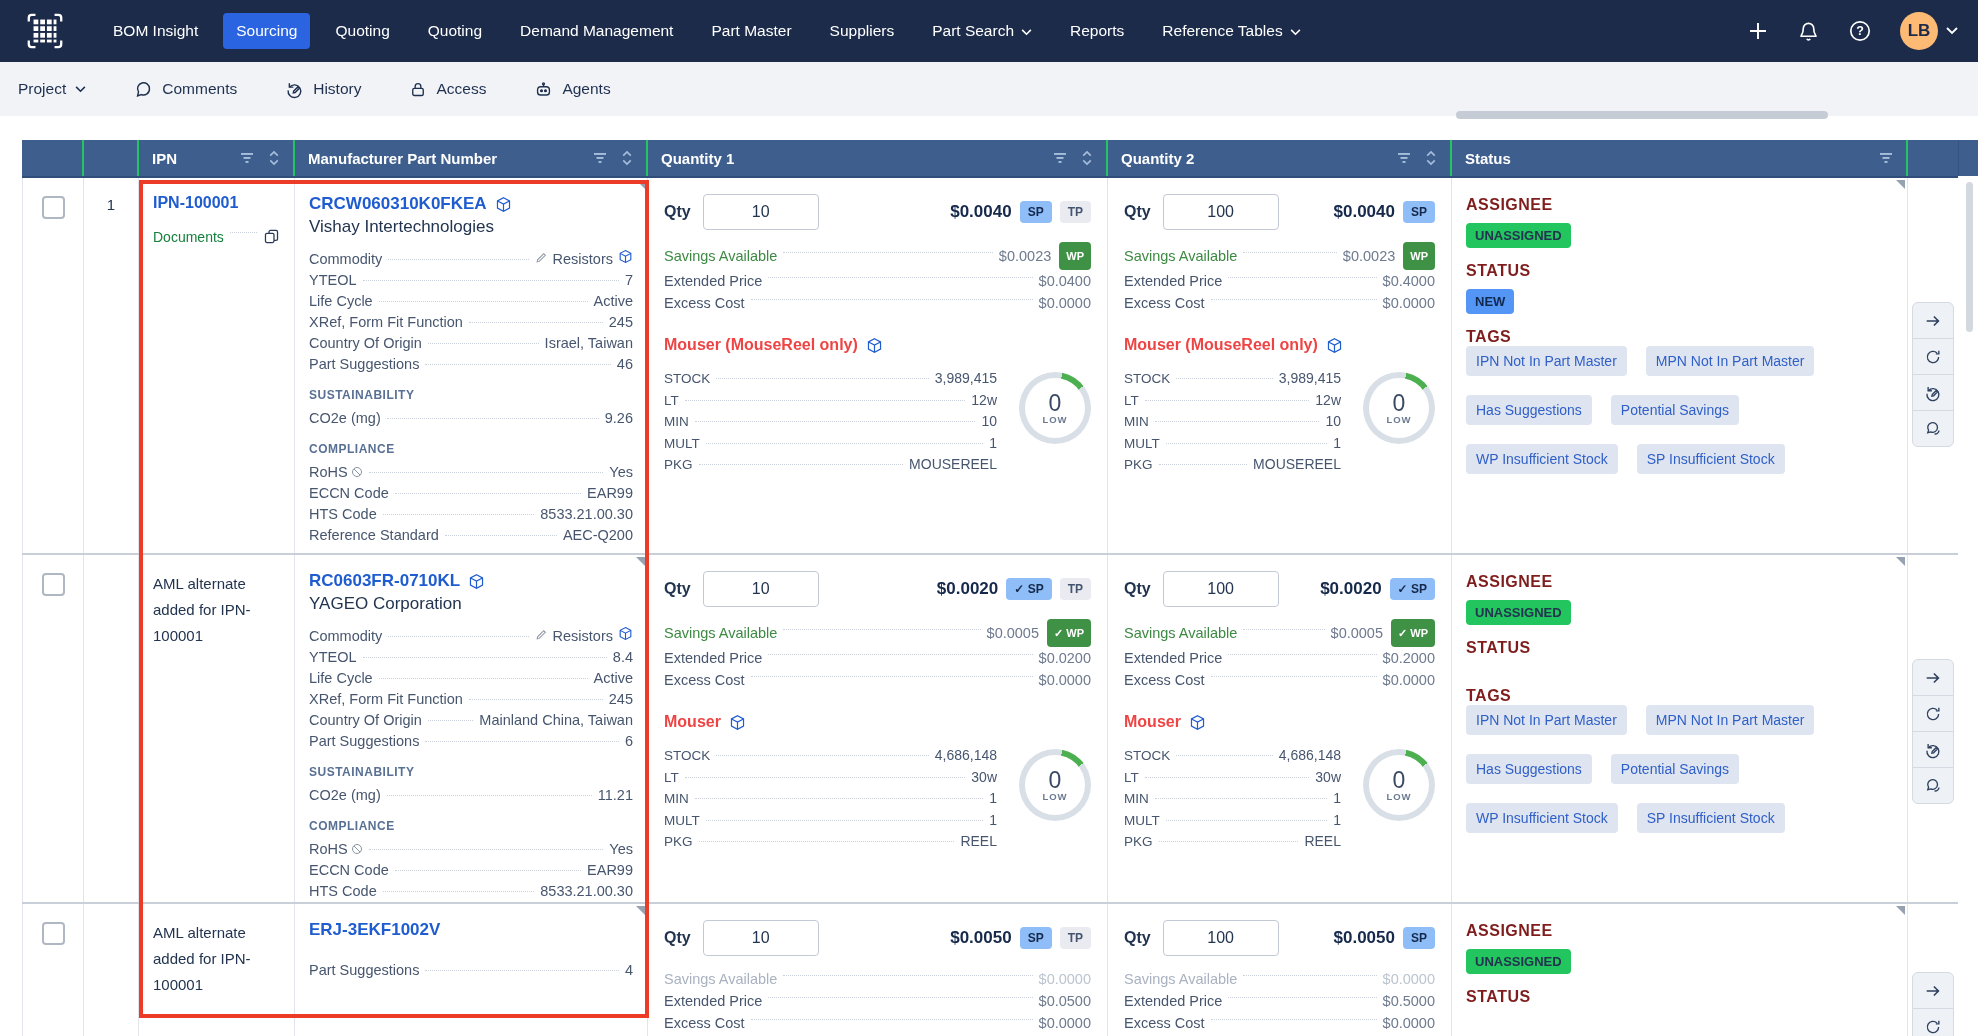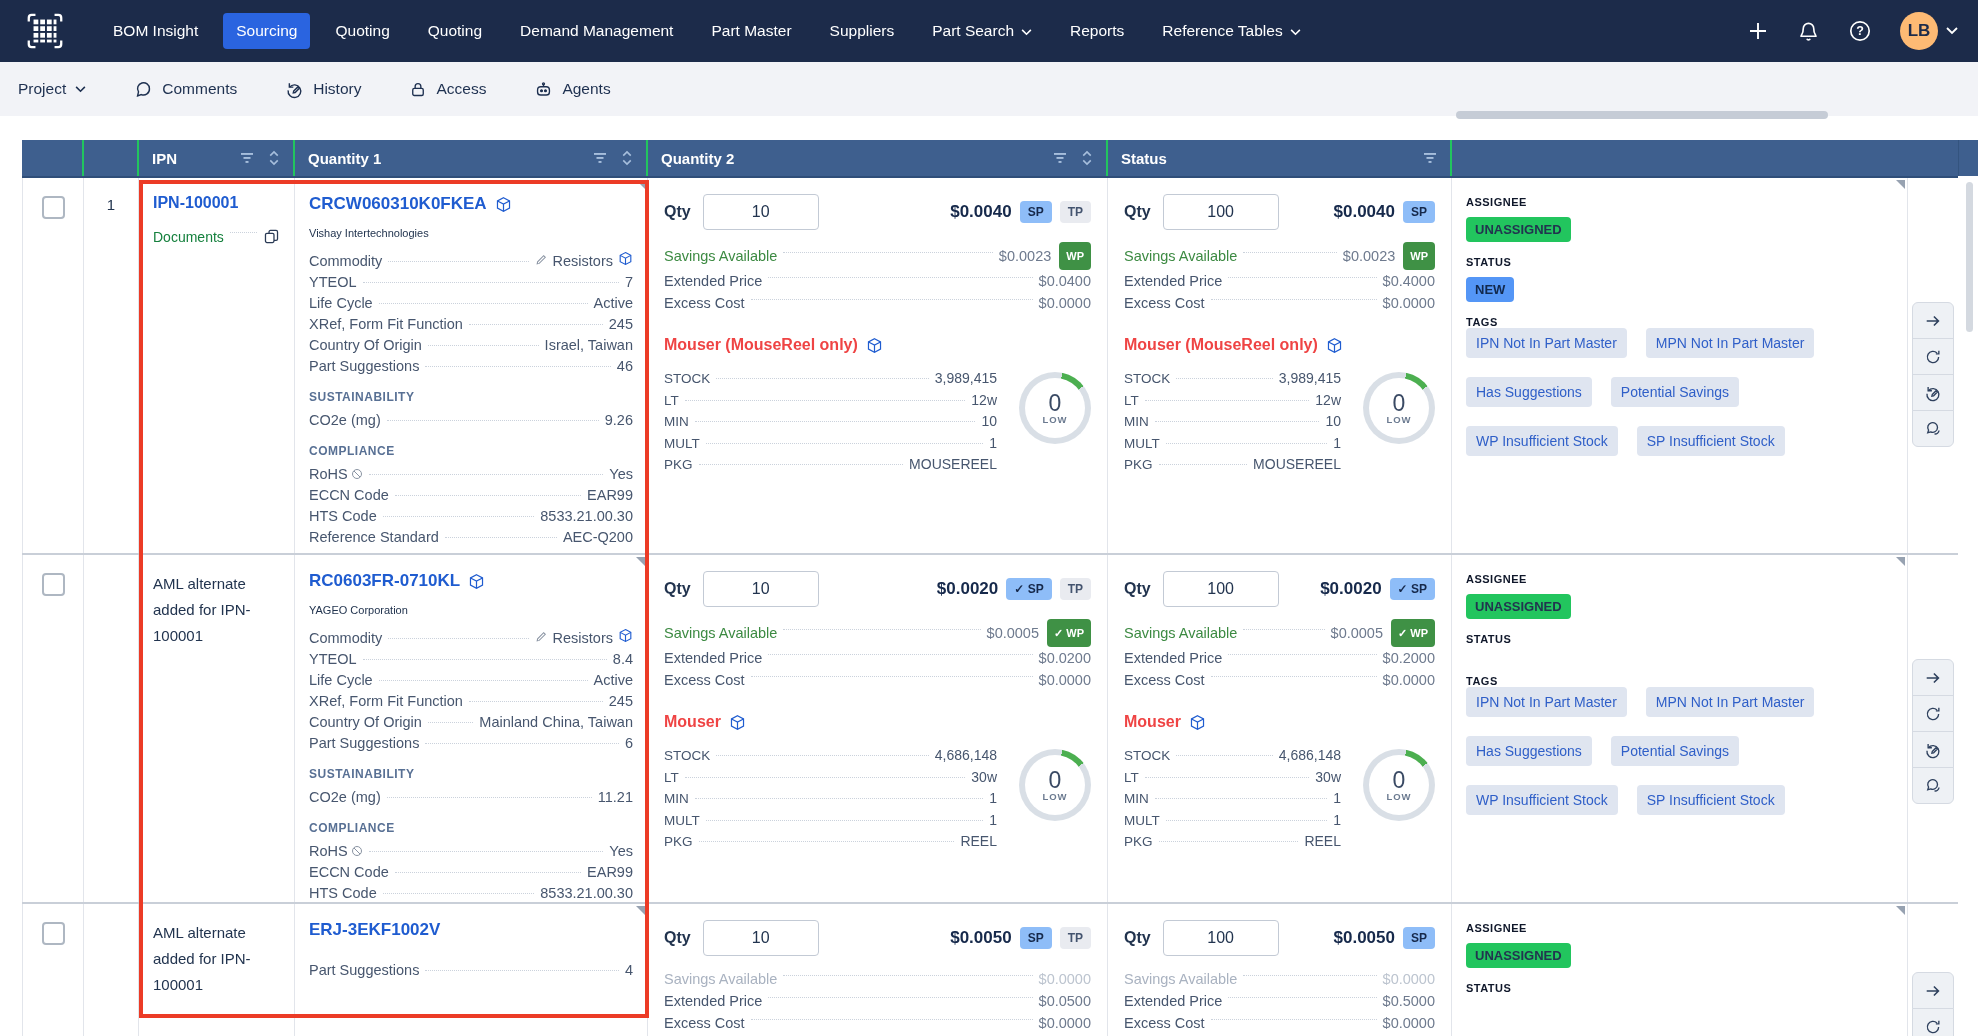--- a/index.html
+++ b/index.html
@@ -44,21 +44,21 @@
       border-top:9px solid #97A2B1;border-left:9px solid transparent}
 
   
   .red-rect{position:absolute;left:139px;top:180px;width:510px;height:838px;border:4px solid #EC3B26;box-sizing:border-box;pointer-events:none;z-index:5}
 
   
   .ipn-title{color:#1F5CD0;font-weight:bold;font-size:16px;cursor:pointer}
   .doc-row{display:flex;align-items:center;margin-top:16px;font-size:14px;color:#15803d}
   .aml-note{font-size:15px;color:#22344F;line-height:26px}
   .mpn-title{color:#1F5CD0;font-weight:bold;font-size:17px;display:flex;align-items:center;gap:8px;cursor:pointer}
-  .mfr{font-size:11px;color:#22344F;margin-top:13px;font-weight:500}
+  .mfr{font-size:17px;color:#22344F;margin-top:3px;font-weight:500}
   .attrs{margin-top:12px}
   .attr{display:flex;align-items:baseline;font-size:14.5px;line-height:21px}
   .attr-label{color:#47566E;white-space:nowrap}
   .attr-value{color:#47566E;white-space:nowrap}
   .leader{flex:1;border-bottom:1.5px dotted #CBD2DC;margin:0 6px;transform:translateY(-4px);min-width:8px}
   .attr .pre-ico,.attr .post-ico,.attr .lab-ico{display:none;align-items:center}
   .attr.has-pre .pre-ico{display:inline-flex;margin-right:5px}
   .attr.has-post .post-ico{display:inline-flex;margin-left:5px}
   .attr.has-labico .lab-ico{display:inline-flex;margin-left:3px;transform:translateY(1px)}
   .attr.section{margin-top:10px;margin-bottom:2px}
@@ -91,21 +91,21 @@
   .slabel{color:#47566E;white-space:nowrap}
   .svalue{color:#47566E;font-size:14px;white-space:nowrap}
   .gauge{width:72px;height:72px;border-radius:50%;position:relative;flex:none;margin-top:4px;
          background:conic-gradient(#D9DFE6 0deg 12deg,#4CAF50 12deg 52deg,#D9DFE6 52deg 360deg)}
   .gauge::before{content:"";position:absolute;inset:6px;background:#fff;border-radius:50%}
   .gauge-inner{position:absolute;inset:0;display:flex;flex-direction:column;align-items:center;justify-content:center;z-index:1}
   .gauge-val{font-size:23px;color:#3A4A64;line-height:22px}
   .gauge-low{font-size:9.5px;color:#6B7A90;letter-spacing:1px;font-weight:bold}
 
   
-  .st-label{font-size:11px;font-weight:bold;color:#0f172a;letter-spacing:.5px;margin-top:14px}
+  .st-label{font-size:16px;font-weight:bold;color:#7f1d1d;letter-spacing:.5px;margin-top:14px}
   .st-label:first-child{margin-top:2px}
   .chip{display:inline-block;margin-top:9px;font-size:13px;font-weight:bold;border-radius:4px;padding:5px 9px;color:#22344F}
   .chip-gray{background:#22c55e}
   .chip-blue{background:#5496F6;color:#12294E}
   .chip:empty{display:none}
   .tags{display:flex;flex-wrap:wrap;gap:19px;max-width:420px}
   .tag{background:#DFE5F0;color:#2F5FC8;font-size:14px;padding:7px 10px;border-radius:4px;white-space:nowrap;cursor:pointer}
 
   
   .cell-act{padding:0;display:flex;justify-content:center;border-right:none}
@@ -279,20 +279,34 @@
             <rect x="1" y="1" width="12" height="1.9"></rect>
             <rect x="3.5" y="5" width="7" height="1.9"></rect>
             <rect x="5.5" y="9" width="3" height="1.9"></rect>
           </g>
         </svg>
       <svg width="12" height="16" viewBox="0 0 12 17" fill="none" stroke="#A6BEDC" stroke-width="1.7">
           <path d="m2 6 4-4 4 4M2 11l4 4 4-4"></path>
         </svg>
     </div>
     <div class="th">
+      <span>Manufacturer Part Number</span>
+        <span class="sp"></span>
+      <svg width="14" height="12" viewBox="0 0 14 12">
+          <g fill="#A6BEDC">
+            <rect x="1" y="1" width="12" height="1.9"></rect>
+            <rect x="3.5" y="5" width="7" height="1.9"></rect>
+            <rect x="5.5" y="9" width="3" height="1.9"></rect>
+          </g>
+        </svg>
+      <svg width="12" height="16" viewBox="0 0 12 17" fill="none" stroke="#A6BEDC" stroke-width="1.7">
+          <path d="m2 6 4-4 4 4M2 11l4 4 4-4"></path>
+        </svg>
+    </div>
+    <div class="th">
       <span>Quantity 1</span>
         <span class="sp"></span>
       <svg width="14" height="12" viewBox="0 0 14 12">
           <g fill="#A6BEDC">
             <rect x="1" y="1" width="12" height="1.9"></rect>
             <rect x="3.5" y="5" width="7" height="1.9"></rect>
             <rect x="5.5" y="9" width="3" height="1.9"></rect>
           </g>
         </svg>
       <svg width="12" height="16" viewBox="0 0 12 17" fill="none" stroke="#A6BEDC" stroke-width="1.7">

